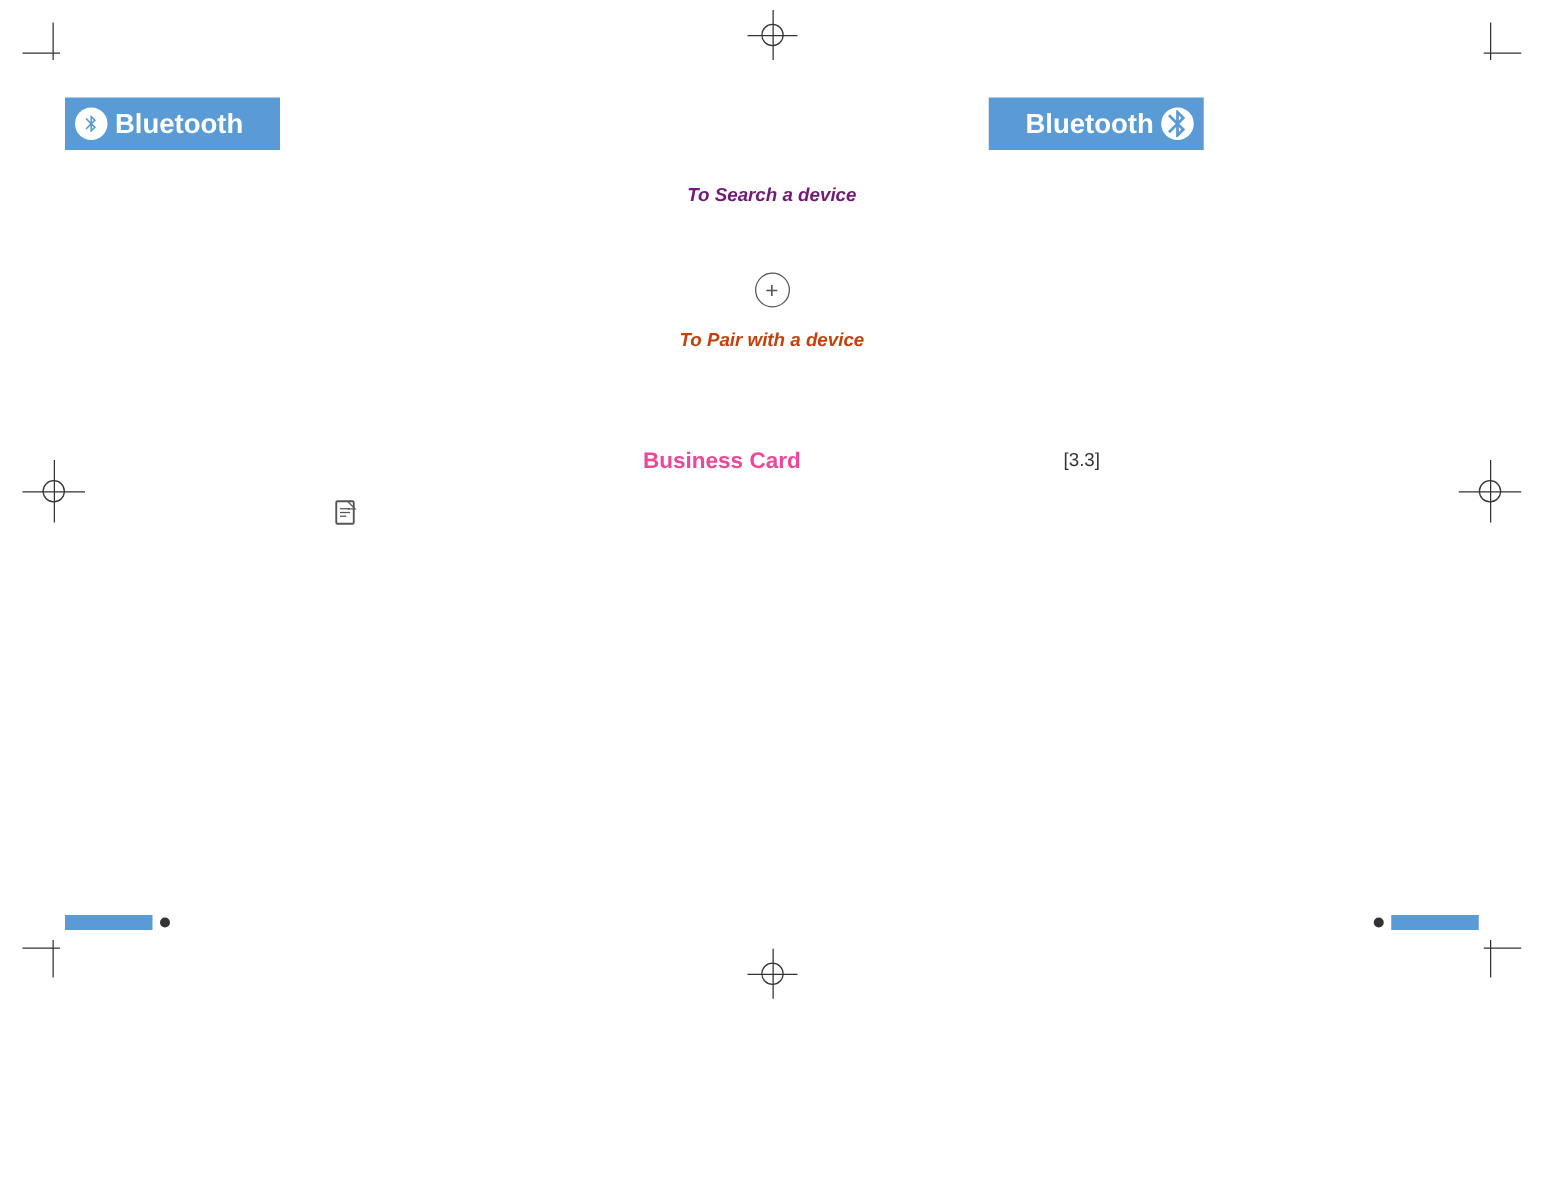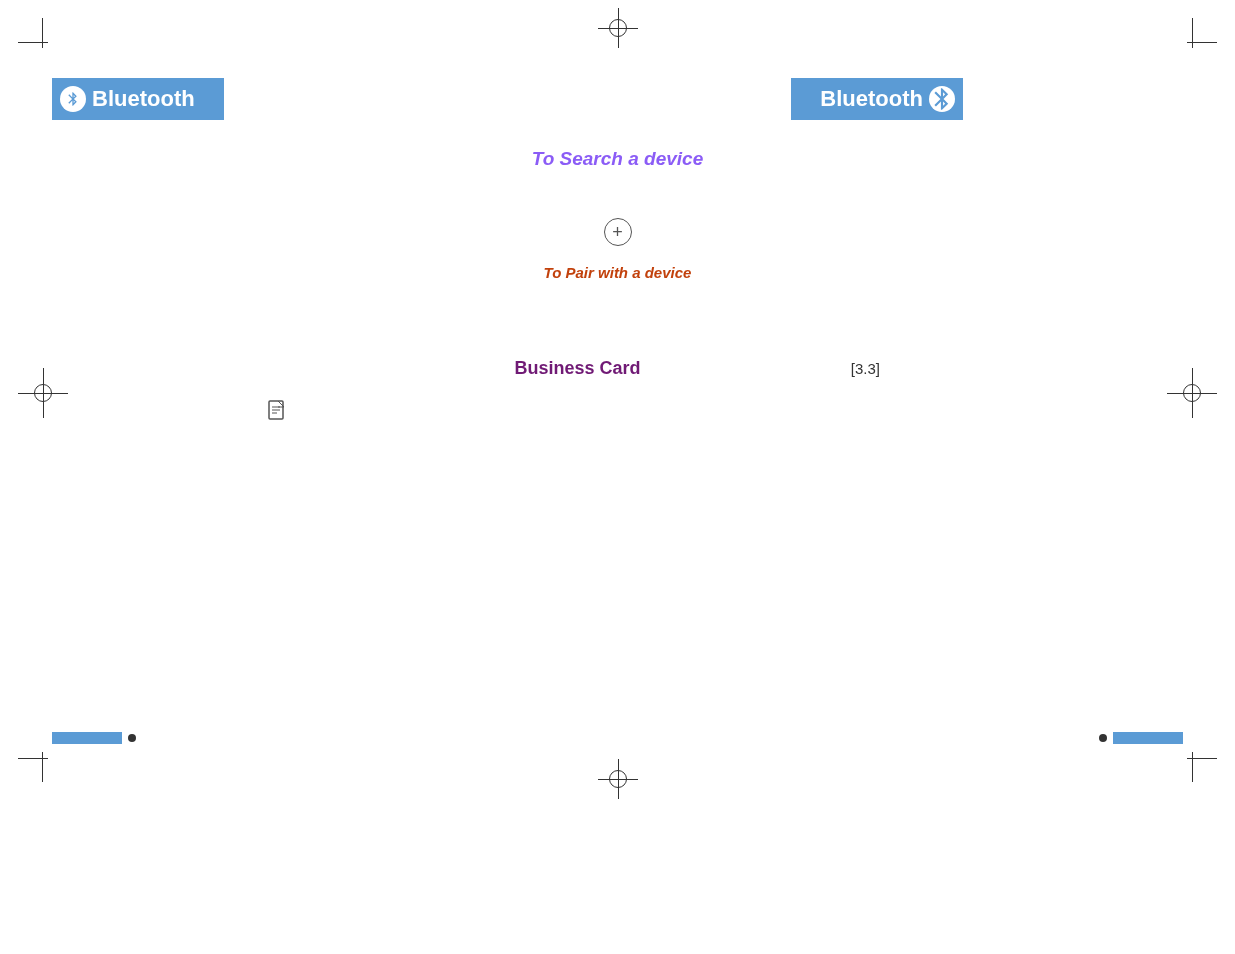--- a/index.html
+++ b/index.html
@@ -170,24 +170,24 @@
       font-size: 22px;
       font-weight: bold;
     }
 
     
     .search-label {
       position: absolute;
       top: 148px;
       left: 50%;
       transform: translateX(-50%);
-      font-size: 19px;
+      font-size: 15px;
       font-style: italic;
       font-weight: bold;
-      color: #8b5cf6;
+      color: #701a75;
       white-space: nowrap;
       text-align: center;
     }
 
     .pair-label {
       position: absolute;
       top: 264px;
       left: 50%;
       transform: translateX(-50%);
       font-size: 15px;
@@ -215,21 +215,21 @@
     }
 
     
     .business-card-label {
       position: absolute;
       top: 358px;
       left: 50%;
       transform: translateX(-50%) translateX(-40px);
       font-size: 18px;
       font-weight: bold;
-      color: #701a75;
+      color: #ec4899;
       white-space: nowrap;
     }
 
     .version-label {
       position: absolute;
       top: 360px;
       right: 355px;
       font-size: 15px;
       color: #333;
       font-weight: normal;

